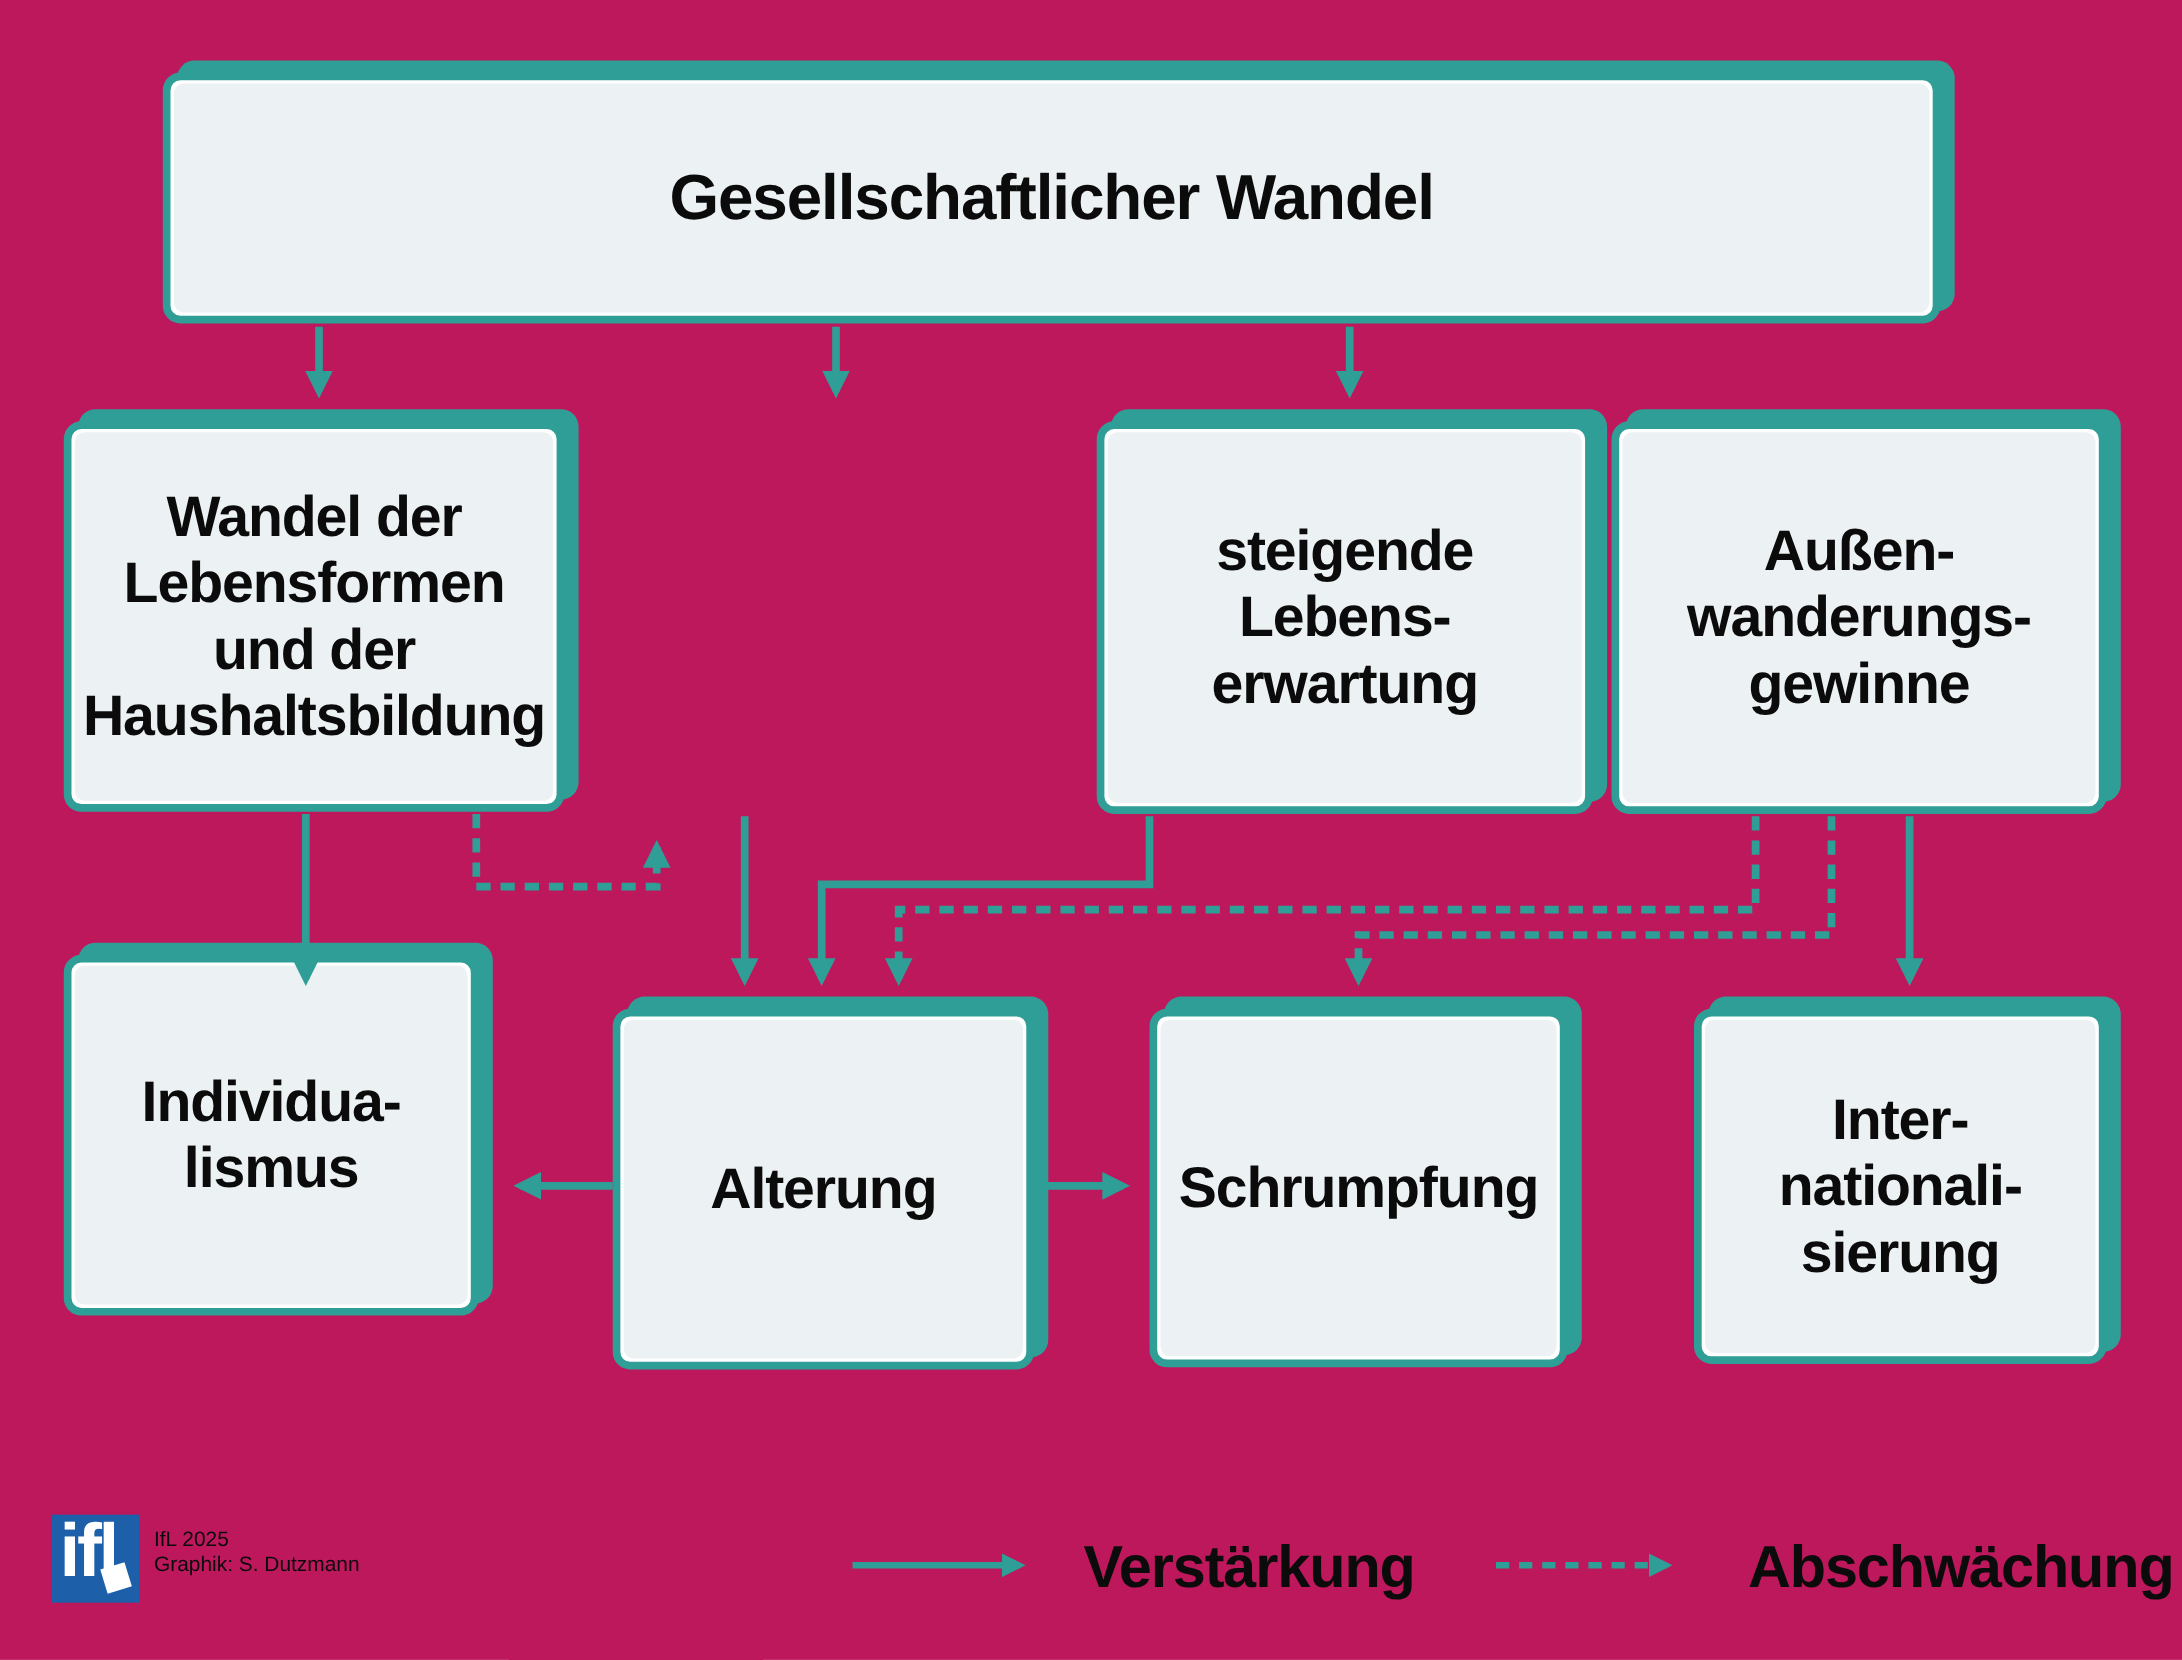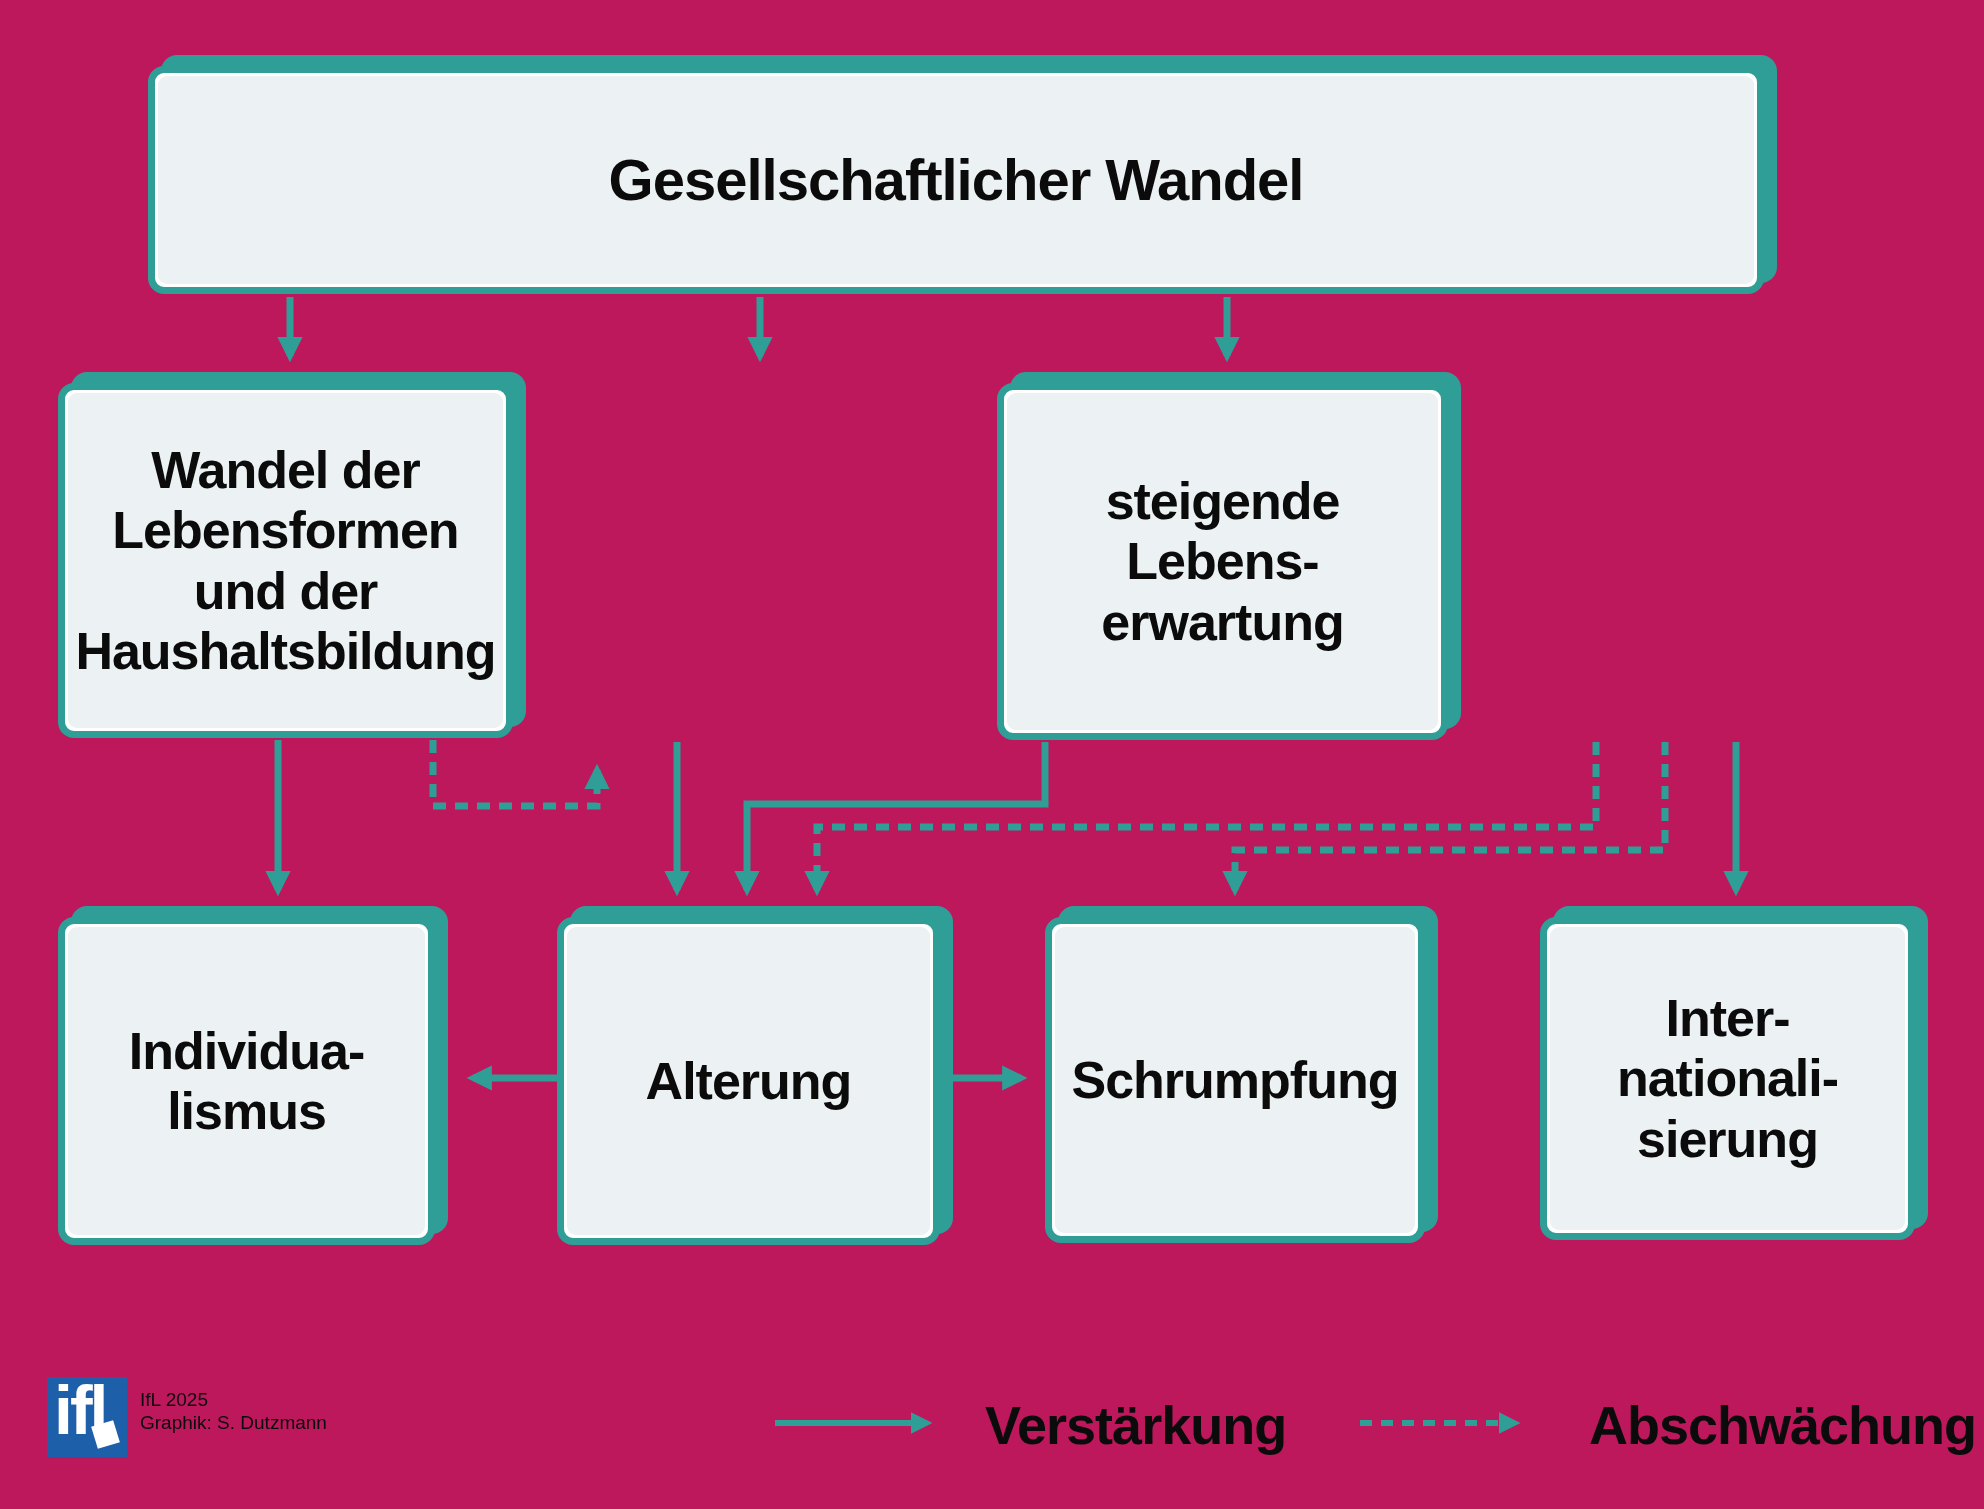--- a/index.html
+++ b/index.html
@@ -44,22 +44,29 @@
 
 
   <div class="node" style="left:997px;top:383px;width:451px;height:357px;">
     <div class="node-inner">
       <div class="node-label mid-label">steigende
 Lebens-
 erwartung</div>
     </div>
   </div>
 
+  <div class="node" style="left:1465px;top:383px;width:450px;height:357px;">
+    <div class="node-inner">
+      <div class="node-label mid-label">Außen-
+wanderungs-
+gewinne</div>
+    </div>
+  </div>
 
-  <div class="node" style="left:58px;top:917px;width:377px;height:328px;">
+  <div class="node" style="left:58px;top:868px;width:377px;height:328px;">
     <div class="node-inner">
       <div class="node-label bot-label">Individua-
 lismus</div>
     </div>
   </div>
 
   <div class="node" style="left:557px;top:917px;width:383px;height:328px;">
     <div class="node-inner">
       <div class="node-label bot-label">Alterung</div>
     </div>

